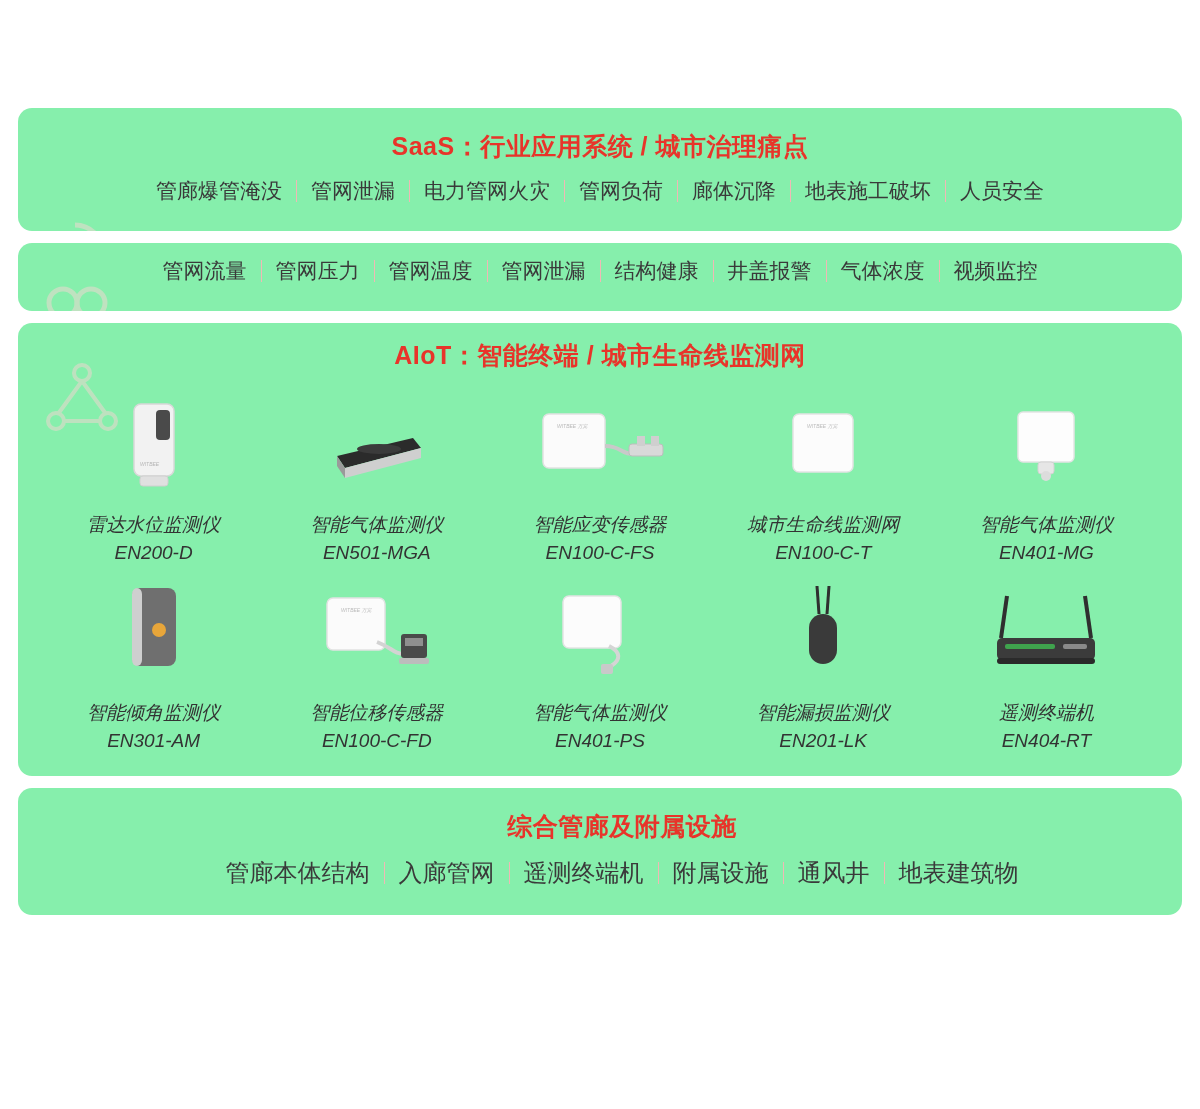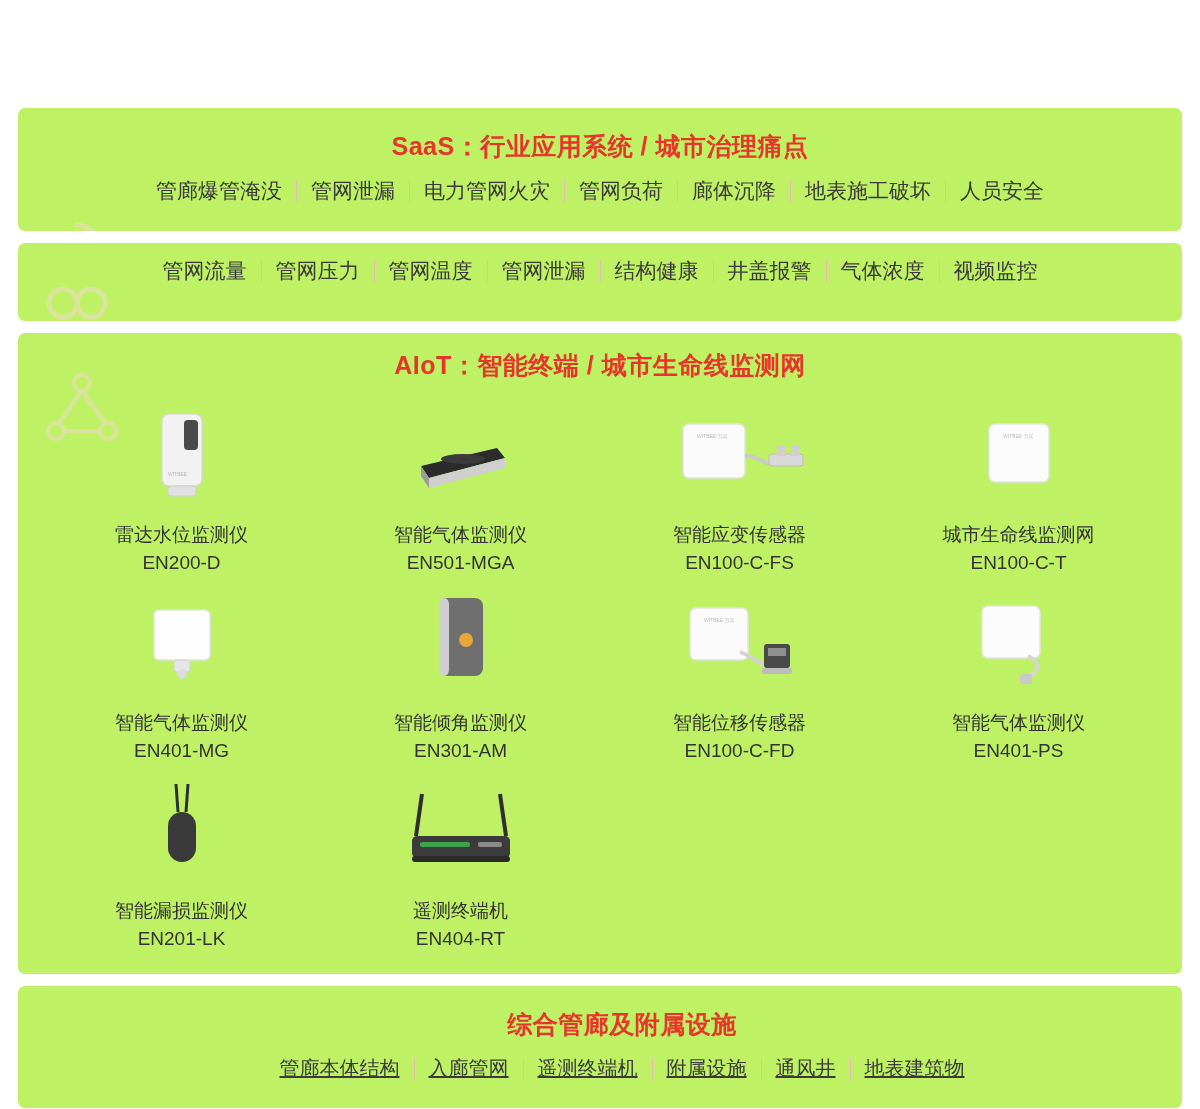--- a/index.html
+++ b/index.html
@@ -17,22 +17,22 @@
     overflow: hidden;
   }
   .page {
     position: absolute;
     left: 18px;
     top: 108px;
     width: 1164px;
   }
   .band {
     position: relative;
-    background: #bef264;
-    border-radius: 7px;
+    background: #86efac;
+    border-radius: 14px;
     margin-bottom: 12px;
     overflow: hidden;
   }
   .band-title {
     text-align: center;
     font-size: 25px;
     font-weight: bold;
     color: #e8342a;
     padding-top: 22px;
     letter-spacing: 0.5px;
@@ -62,29 +62,30 @@
   
   .wm {
     position: absolute;
     left: 26px;
     opacity: 0.5;
   }
   .wm svg { display: block; }
 
   
   #band-saas .chips { padding-bottom: 26px; }
-  #band-daas .chips { padding-bottom: 36px; font-family: Liberation Mono, monospace; }
+  #band-daas .chips { padding-bottom: 26px; font-family: Liberation Mono, monospace; }
 
   
   #band-aiot .band-title { padding-top: 16px; }
   .device-grid {
     display: grid;
-    grid-template-columns: repeat(4, 1fr);
+    grid-template-columns: repeat(5, 1fr);
     row-gap: 6px;
     padding: 10px 24px 24px 24px;
+    font-style: italic;
   }
   .device {
     display: flex;
     flex-direction: column;
     align-items: center;
   }
   .dev-img {
     height: 120px;
     display: flex;
     align-items: flex-end;
@@ -100,21 +101,21 @@
   .dev-model {
     font-size: 19px;
     color: #333;
     margin-top: 4px;
     white-space: nowrap;
   }
   
   #band-bottom { margin-bottom: 2px; padding-left: 44px; }
   #band-bottom .band-title { padding-top: 22px; }
   #band-bottom .chips { padding-bottom: 26px; }
-  #band-bottom .chip { font-size: 20px; text-decoration: underline; }
+  #band-bottom .chip { font-size: 24px; }
 </style>
 </head>
 <body>
 
 <div class="page">
 
   <section class="band" id="band-saas">
     <span class="wm" style="top:114px;">
       <svg width="62" height="62" viewBox="0 0 62 62">
         <g fill="none" stroke="#f7d5d3" stroke-width="5">

